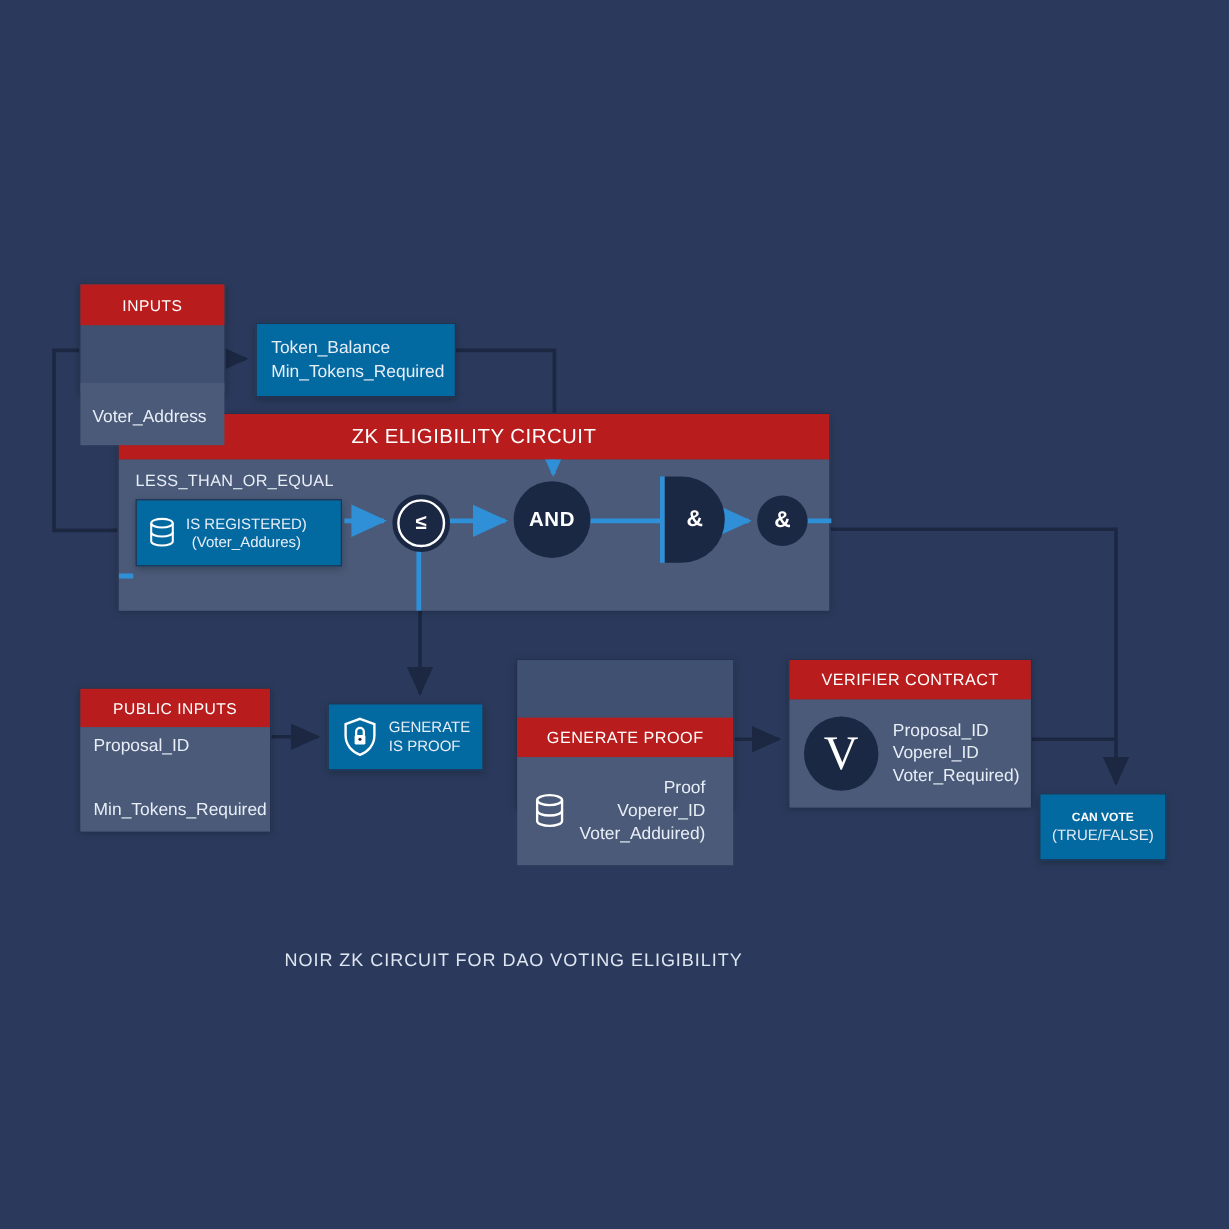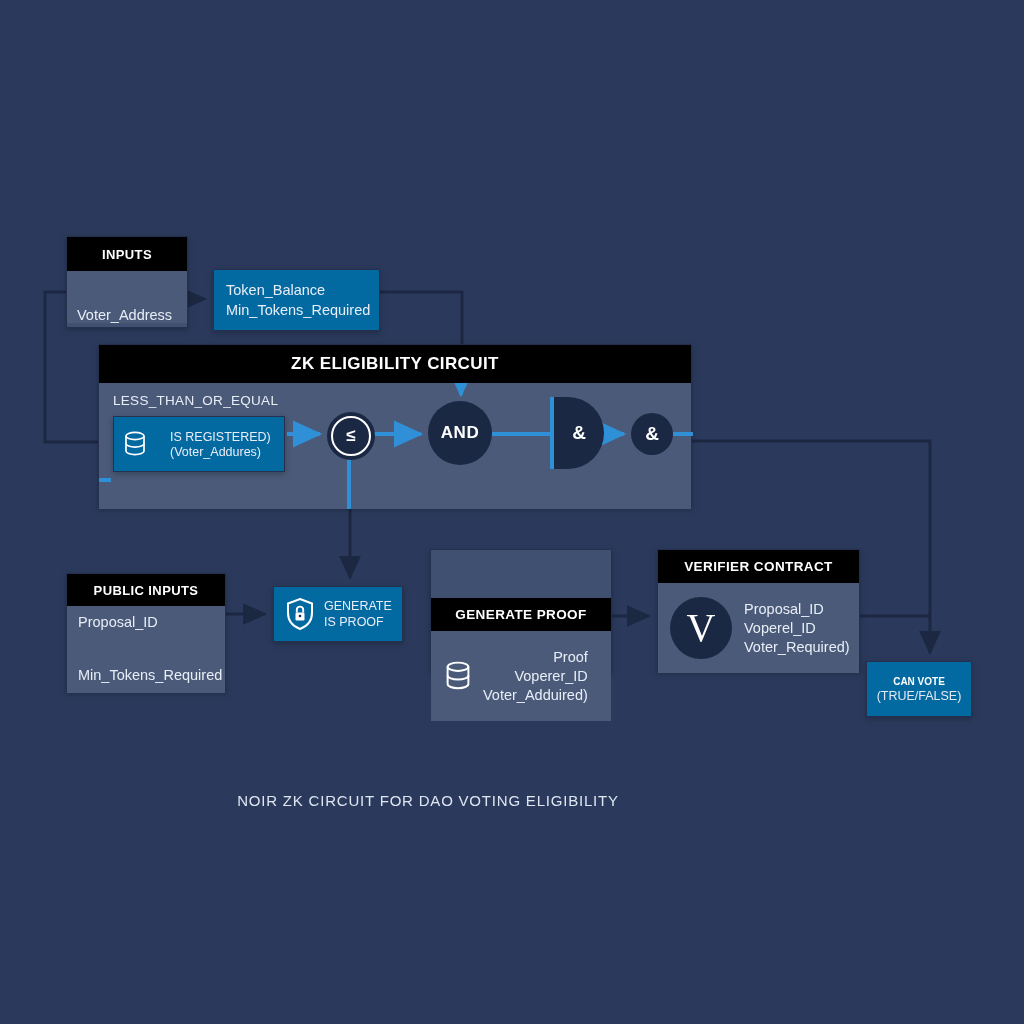--- a/index.html
+++ b/index.html
@@ -15,23 +15,23 @@
 
   
   .node{position:absolute;box-sizing:border-box;}
 
   .panel{
     background:#3f5070;
     border:1px solid #24304d;
     box-shadow:0 2px 6px rgba(0,0,0,.25);
   }
   .panel-head{
-    background:#000000;
+    background:#b91c1c;
     color:#ffffff;
-    font-weight:bold;
+    font-weight:normal;
     font-size:13.5px;
     letter-spacing:.4px;
     text-align:center;
     display:flex;align-items:center;justify-content:center;
     box-sizing:border-box;
   }
   .panel-body{
     background:#4a5a78;
     color:#eef2f8;
     box-sizing:border-box;
@@ -44,36 +44,36 @@
     box-sizing:border-box;
     box-shadow:0 2px 6px rgba(0,0,0,.25);
   }
 
   .txt{font-size:14.5px;color:#e8eef7;white-space:nowrap;}
   .txt-sm{font-size:12.5px;color:#e8eef7;white-space:nowrap;}
 
   
   #inputs-card{left:66px;top:236px;width:122px;height:92px;}
   #inputs-card .panel-head{height:34px;width:100%;font-size:13px;}
-  #inputs-card .panel-body{height:52px;width:100%;display:flex;align-items:flex-end;
-    justify-content:flex-start;padding:6px 0 0 10px;}
+  #inputs-card .panel-body{height:52px;width:100%;display:flex;align-items:center;
+    justify-content:flex-start;padding:6px 0 0 10px;margin-top:48px;}
 
   
   #token-box{left:213px;top:269px;width:167px;height:62px;
     display:flex;flex-direction:column;justify-content:center;padding-left:12px;gap:4px;}
 
   
   #zk-panel{left:98px;top:344px;width:594px;height:164px;}
   #zk-panel .panel-head{height:38px;width:100%;font-size:17px;}
   #zk-panel .panel-body{height:126px;width:100%;position:relative;}
 
   #lte-label{position:absolute;left:14px;top:10px;font-size:13.5px;color:#e8eef7;
     letter-spacing:.3px;}
   #isreg-box{position:absolute;left:14px;top:33px;width:172px;height:56px;
-    display:flex;align-items:center;gap:24px;padding-left:10px;}
+    display:flex;align-items:center;gap:9px;padding-left:10px;text-align:center;}
   #isreg-box .lines{display:flex;flex-direction:column;gap:1px;}
 
   
   .gate-circle{
     position:absolute;border-radius:50%;background:#1b2844;
     display:flex;align-items:center;justify-content:center;
     color:#ffffff;font-weight:bold;
   }
   #gate-lte{left:228px;top:29px;width:44px;height:44px;border:2px solid #1b2844;}
   #gate-lte .ring{

